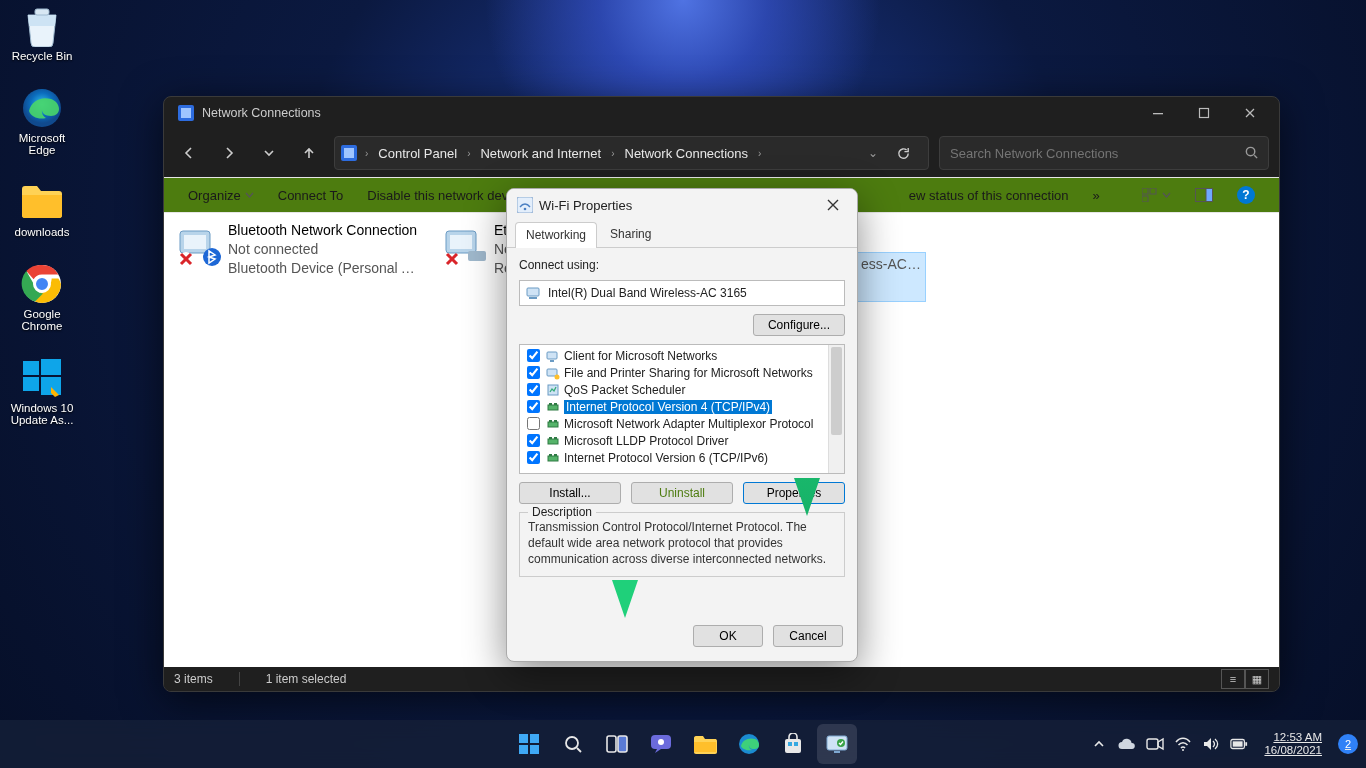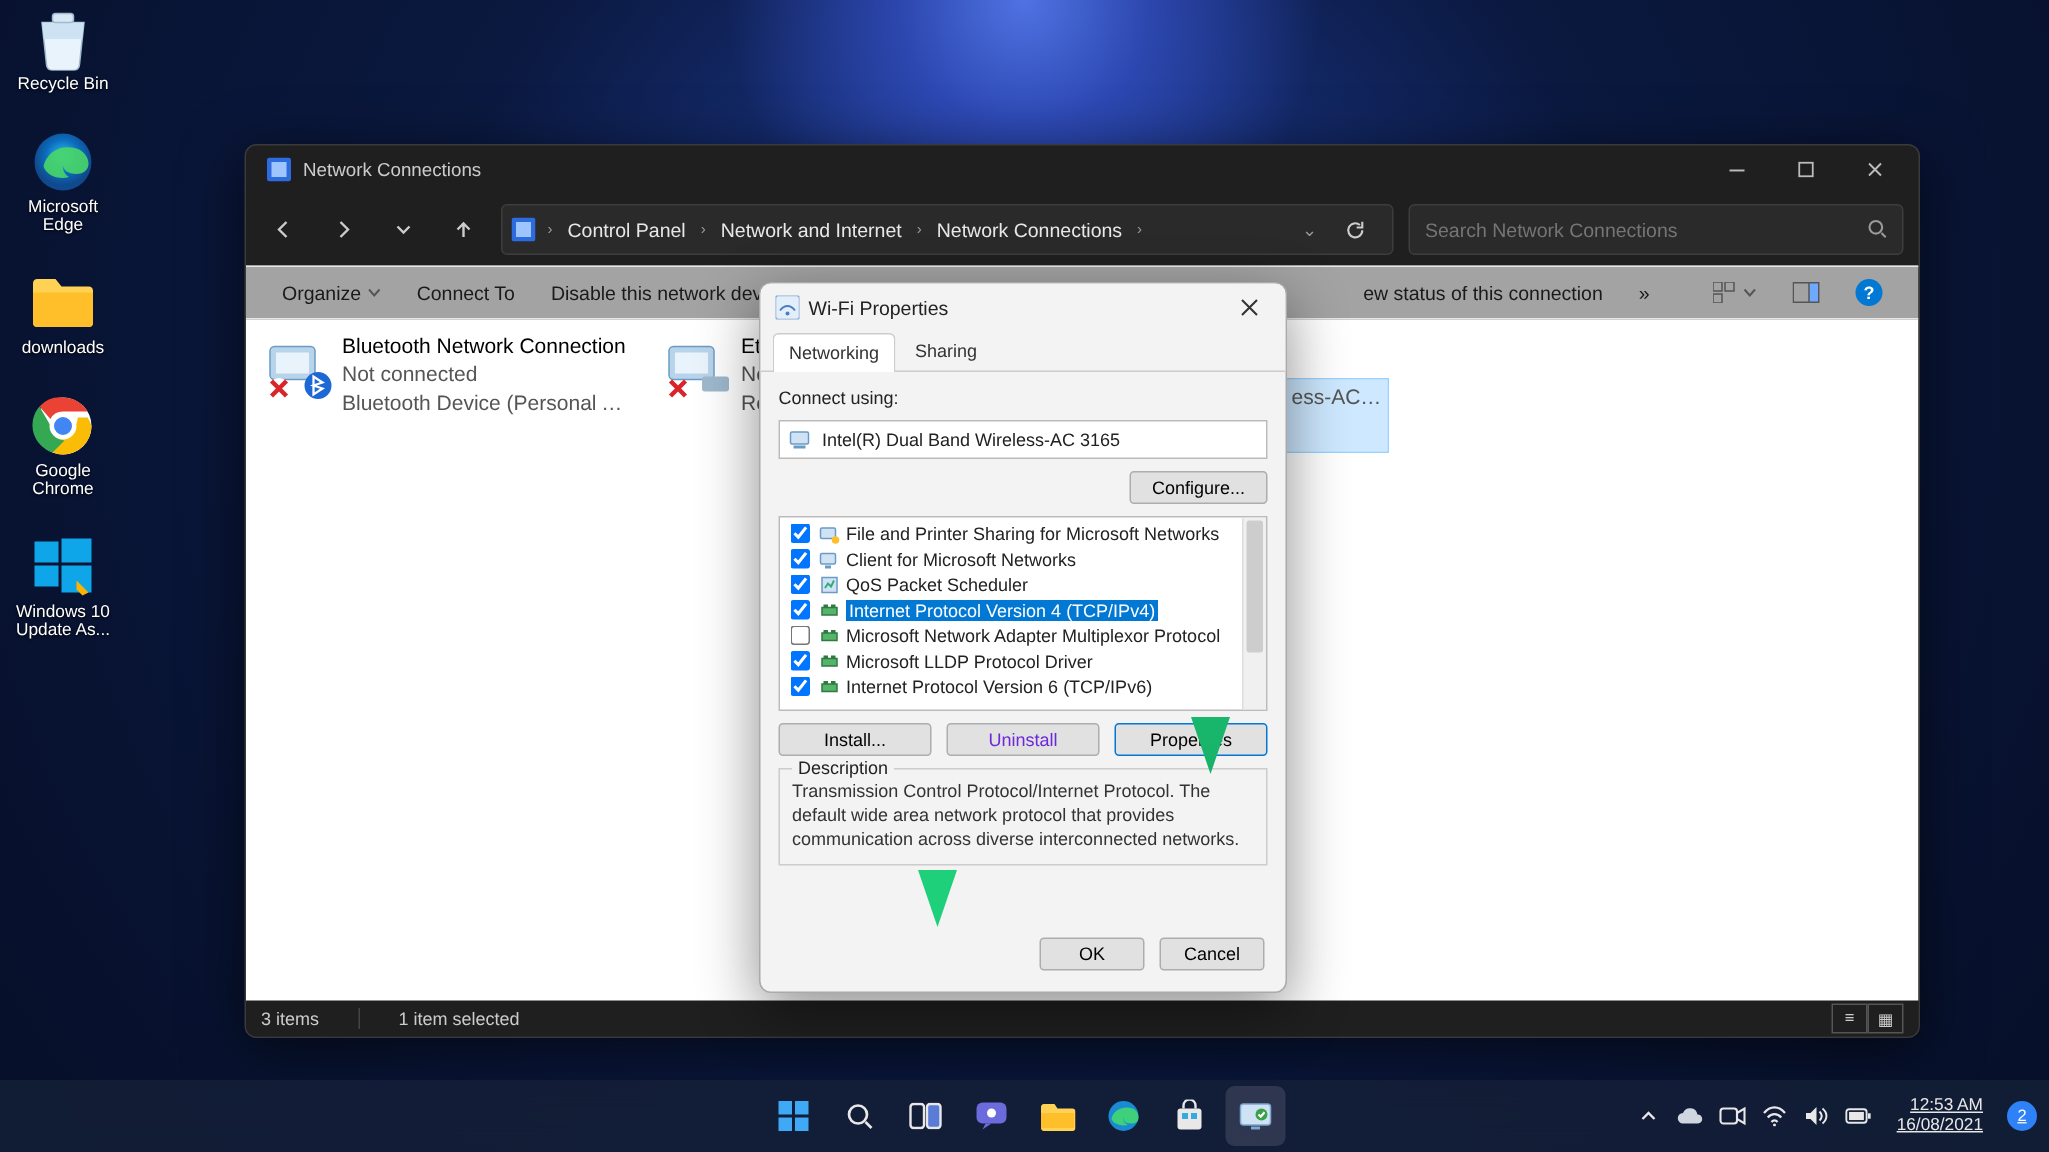--- a/index.html
+++ b/index.html
@@ -37,21 +37,21 @@
   .navrow { height: 48px; display:flex; align-items:center; padding: 0 10px; gap: 10px; }
   .navbtn { width: 30px; height: 30px; display:flex; align-items:center; justify-content:center; color:#ccc; border-radius:4px; }
   .address { flex:1; height: 34px; background:#2a2a2a; border:1px solid #3d3d3d; border-radius:4px; display:flex; align-items:center; padding: 0 6px; color:#e8e8e8; font-size: 13px; gap:6px; }
   .crumb { display:inline-flex; align-items:center; gap:4px; height:100%; padding: 0 2px; cursor:pointer; }
   .chev { color:#999; font-size:10px; padding: 0 2px; }
   .refresh { width:34px; display:flex; align-items:center; justify-content:center; color:#ccc; margin-right: 2px; }
   .search { width: 330px; height:34px; background:#2a2a2a; border:1px solid #3d3d3d; border-radius:4px; color:#9a9a9a; padding: 0 30px 0 10px; font-size:13px; outline:none; position: relative;}
   .search-wrap { position: relative; }
   .search-wrap .sico { position:absolute; right:10px; top:9px; color:#9a9a9a; }
 
-  .cmdbar { height: 36px; background:#a3a3a3; display:flex; align-items:center; padding: 0 12px; font-size: 13px; color:#1a1a1a; border-top:1px solid #e6e6e6; border-bottom:1px solid #e6e6e6; }
+  .cmdbar { height: 36px; background:#4d7c0f; display:flex; align-items:center; padding: 0 12px; font-size: 13px; color:#1a1a1a; border-top:1px solid #e6e6e6; border-bottom:1px solid #e6e6e6; }
   .cmdbar .ci { padding: 0 12px; height:100%; display:flex; align-items:center; gap:4px; cursor:pointer; }
   .cmdbar .spacer { flex:1; }
   .cmdbar .help { width:18px; height:18px; border-radius:50%; background:#0078d4; color:#fff; font-size:12px; display:flex; align-items:center; justify-content:center; font-weight:bold; }
 
   .content { flex:1; background:#fff; position:relative; }
   .conn-list { display:flex; gap: 18px; padding: 8px 10px; }
   .conn-item { width: 248px; display:flex; gap:6px; font-size:14px; color:#222; cursor:pointer; }
   .conn-item.selected { background:#cde8ff; outline: 1px solid #99d1ff; }
   .conn-item .cicon { width:48px; height:48px; display:flex; align-items:flex-end; justify-content:flex-start; position:relative; }
   .conn-item .ctext { line-height:1.35; overflow:hidden; }
@@ -88,21 +88,21 @@
   .items-scroll { position:absolute; right:0; top:0; bottom:0; width:16px; background:#f0f0f0; border-left:1px solid #ddd; }
   .items-scroll .thumb { position:absolute; left:2px; right:2px; top:2px; height:88px; background:#cdcdcd; border-radius:2px; }
   .items-box ul { list-style:none; padding:2px 18px 2px 4px; }
   .items-box li { display:flex; align-items:center; gap:4px; height:17px; font-size:12px; white-space:nowrap; }
   .items-box li input { margin:0 2px 0 3px; }
   .items-box li .mini { width:14px; height:14px; display:inline-block; }
   .items-box li.sel span.txt { background:#0078d4; color:#fff; padding: 0 2px; }
 
   .btnrow { display:flex; gap: 10px; justify-content: space-between; }
   .btnrow .btn { flex:1; text-align:center; }
-  .btn.disabled { color:#6d28d9; }
+  .btn.disabled { color:#4d7c0f; }
 
   .group { border:1px solid #ccc; padding: 6px 8px 8px; position:relative; }
   .group .legend { position:absolute; top:-8px; left:8px; background:#f3f3f3; padding:0 4px; font-size:12px;}
   .desc { font-size:12px; color:#333; line-height:1.35; }
 
   .dlg-footer { display:flex; justify-content:flex-end; gap:10px; padding: 10px 14px 14px; }
 
   
   .arrow { position:absolute; }
   .arrow svg { display:block; }
@@ -408,34 +408,34 @@
         <button class="btn">Configure...</button>
       </div>
 
       <div class="items-box">
         <ul id="items-ul">
             <li>
               <input type="checkbox" checked="" style="">
               <span class="mini">
                 <svg width="14" height="14" viewBox="0 0 14 14">
                   <rect x="1" y="3" width="10" height="7" rx="1" fill="#cfe3f5" stroke="#6b9bc4"></rect>
-                  <circle cx="11" cy="11" r="2.5" fill="#ffbf2b"></circle>
+                  <rect x="4" y="11" width="4" height="2" fill="#6b9bc4"></rect>
                 </svg>
               </span>
-              <span class="txt">File and Printer Sharing for Microsoft Networks</span>
+              <span class="txt">Client for Microsoft Networks</span>
             </li>
             <li>
               <input type="checkbox" checked="" style="">
               <span class="mini">
                 <svg width="14" height="14" viewBox="0 0 14 14">
                   <rect x="1" y="3" width="10" height="7" rx="1" fill="#cfe3f5" stroke="#6b9bc4"></rect>
-                  <rect x="4" y="11" width="4" height="2" fill="#6b9bc4"></rect>
+                  <circle cx="11" cy="11" r="2.5" fill="#ffbf2b"></circle>
                 </svg>
               </span>
-              <span class="txt">Client for Microsoft Networks</span>
+              <span class="txt">File and Printer Sharing for Microsoft Networks</span>
             </li>
             <li>
               <input type="checkbox" checked="" style="">
               <span class="mini">
                 <svg width="14" height="14" viewBox="0 0 14 14">
                   <rect x="2" y="2" width="10" height="10" fill="#cfe3f5" stroke="#6b9bc4"></rect>
                   <path d="M4 9l2-3 2 2 2-4" fill="none" stroke="#3a7" stroke-width="1.3"></path>
                 </svg>
               </span>
               <span class="txt">QoS Packet Scheduler</span>

